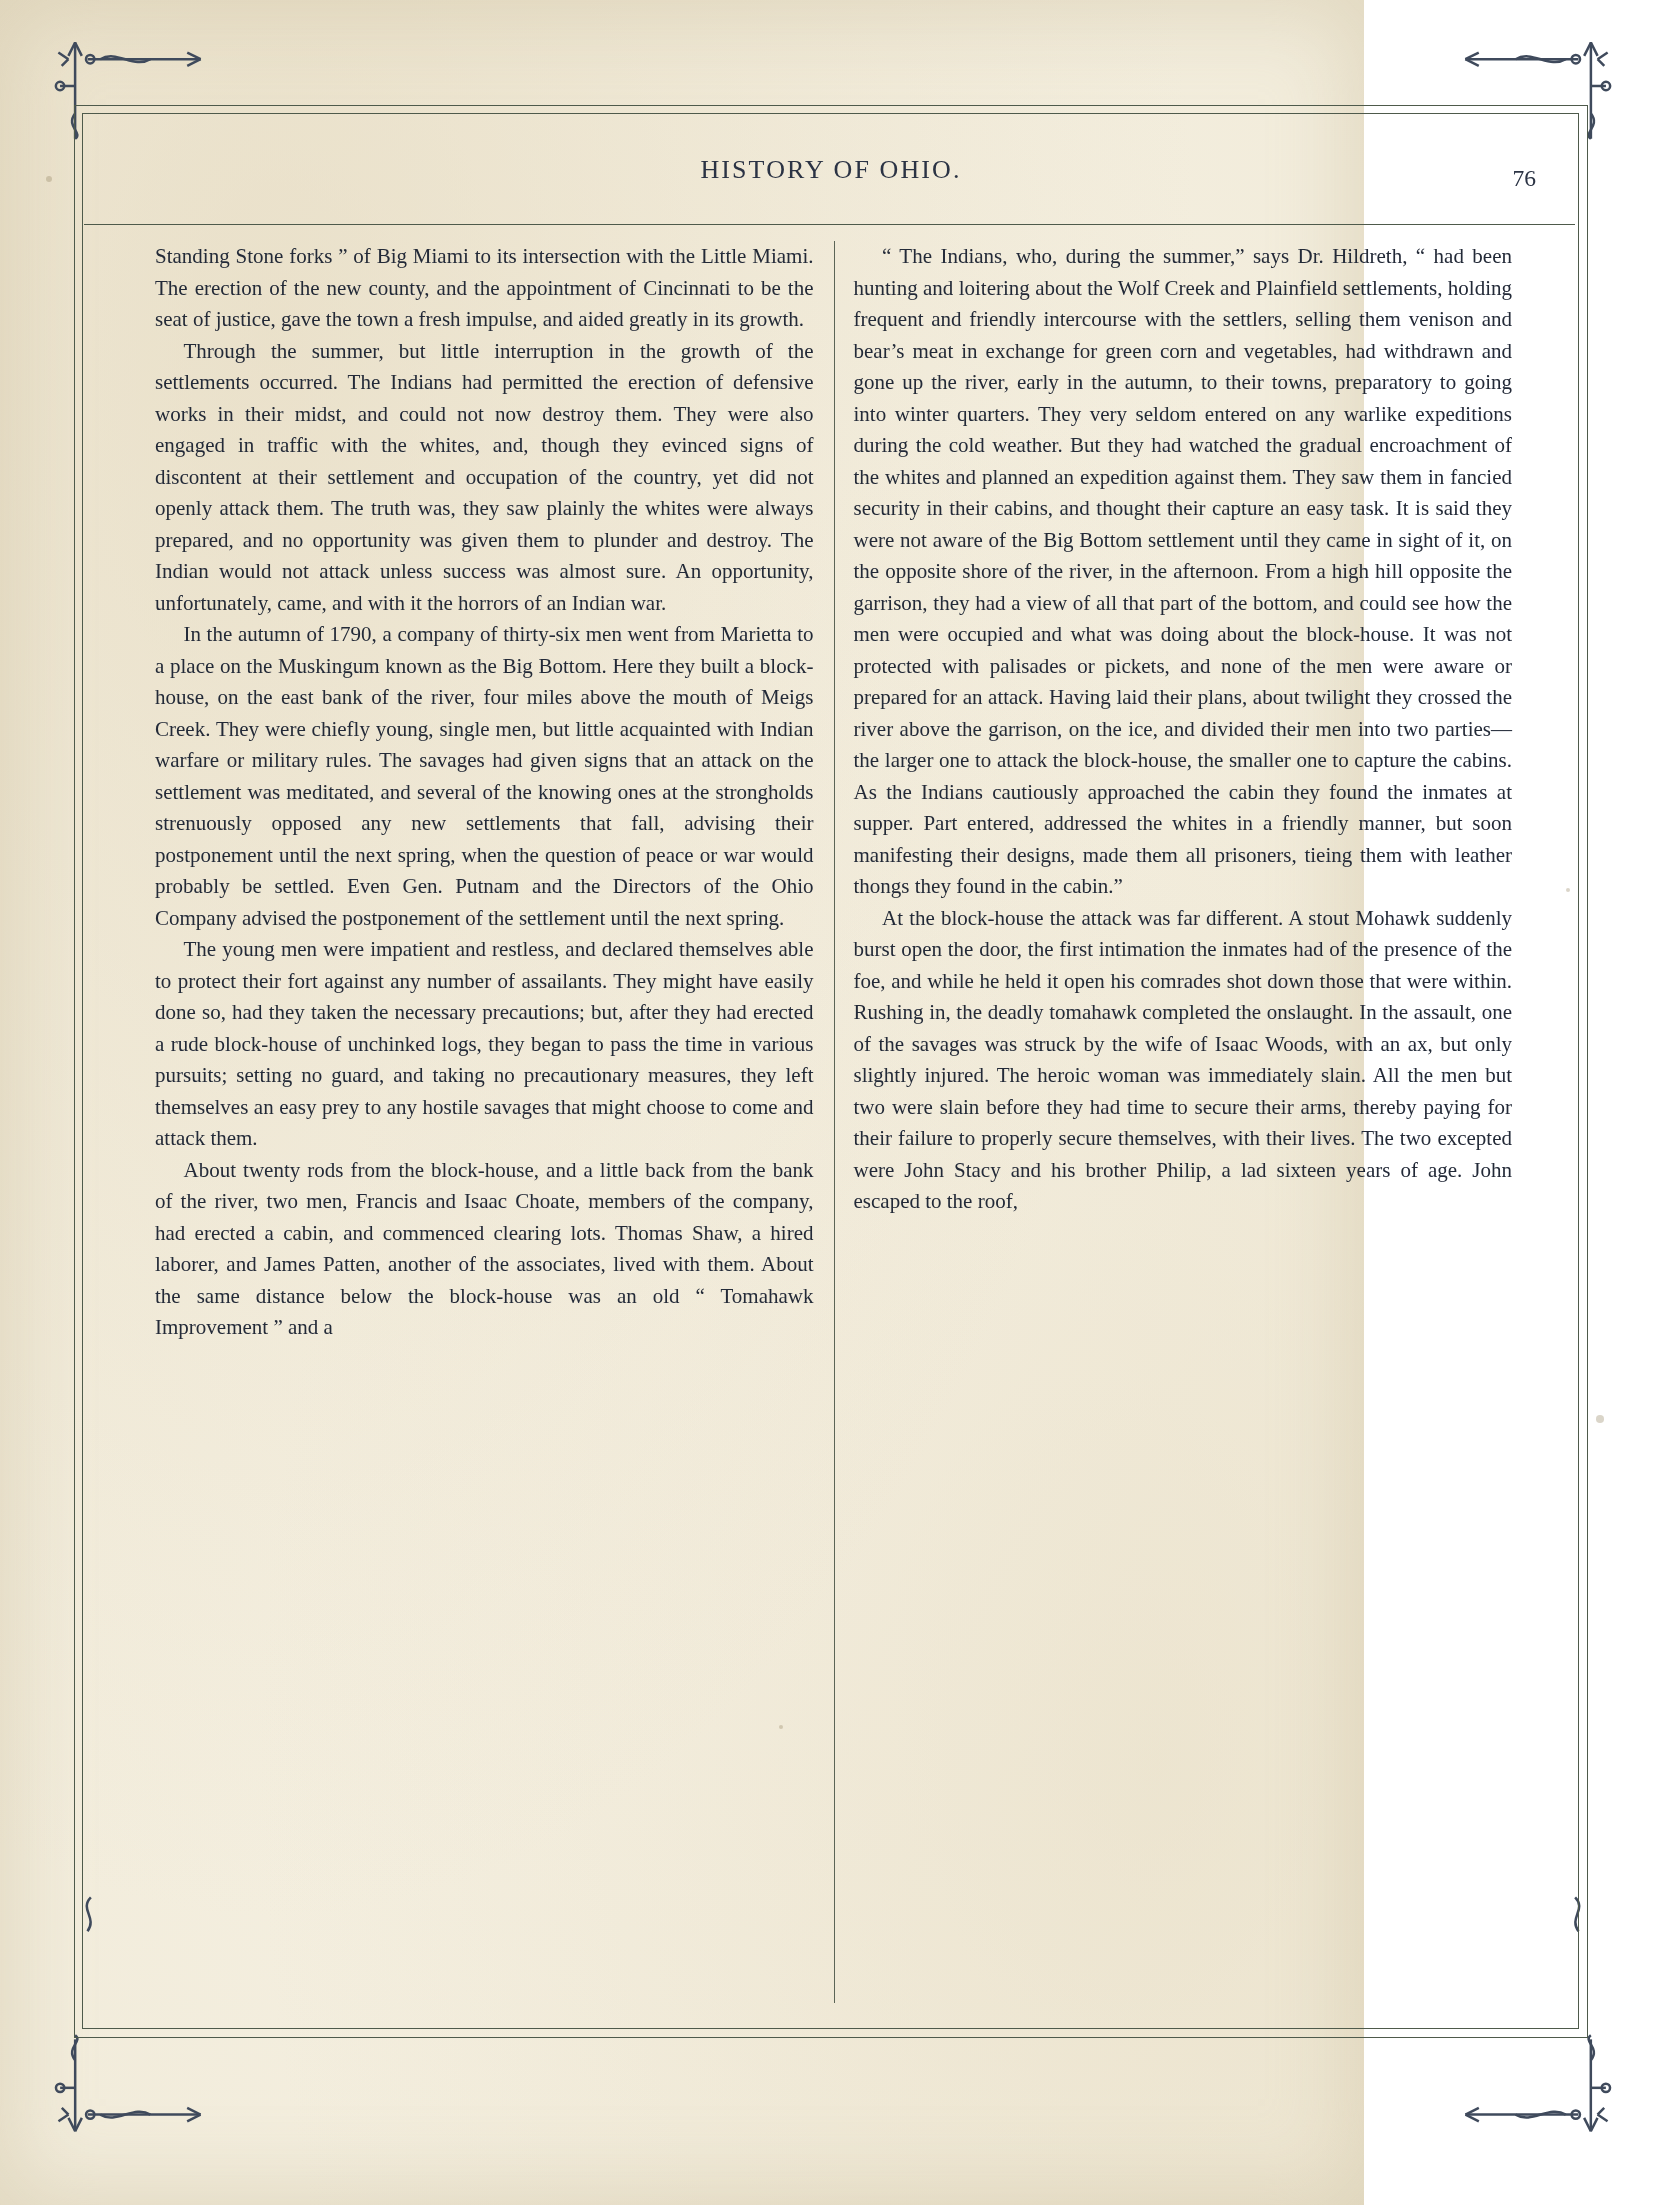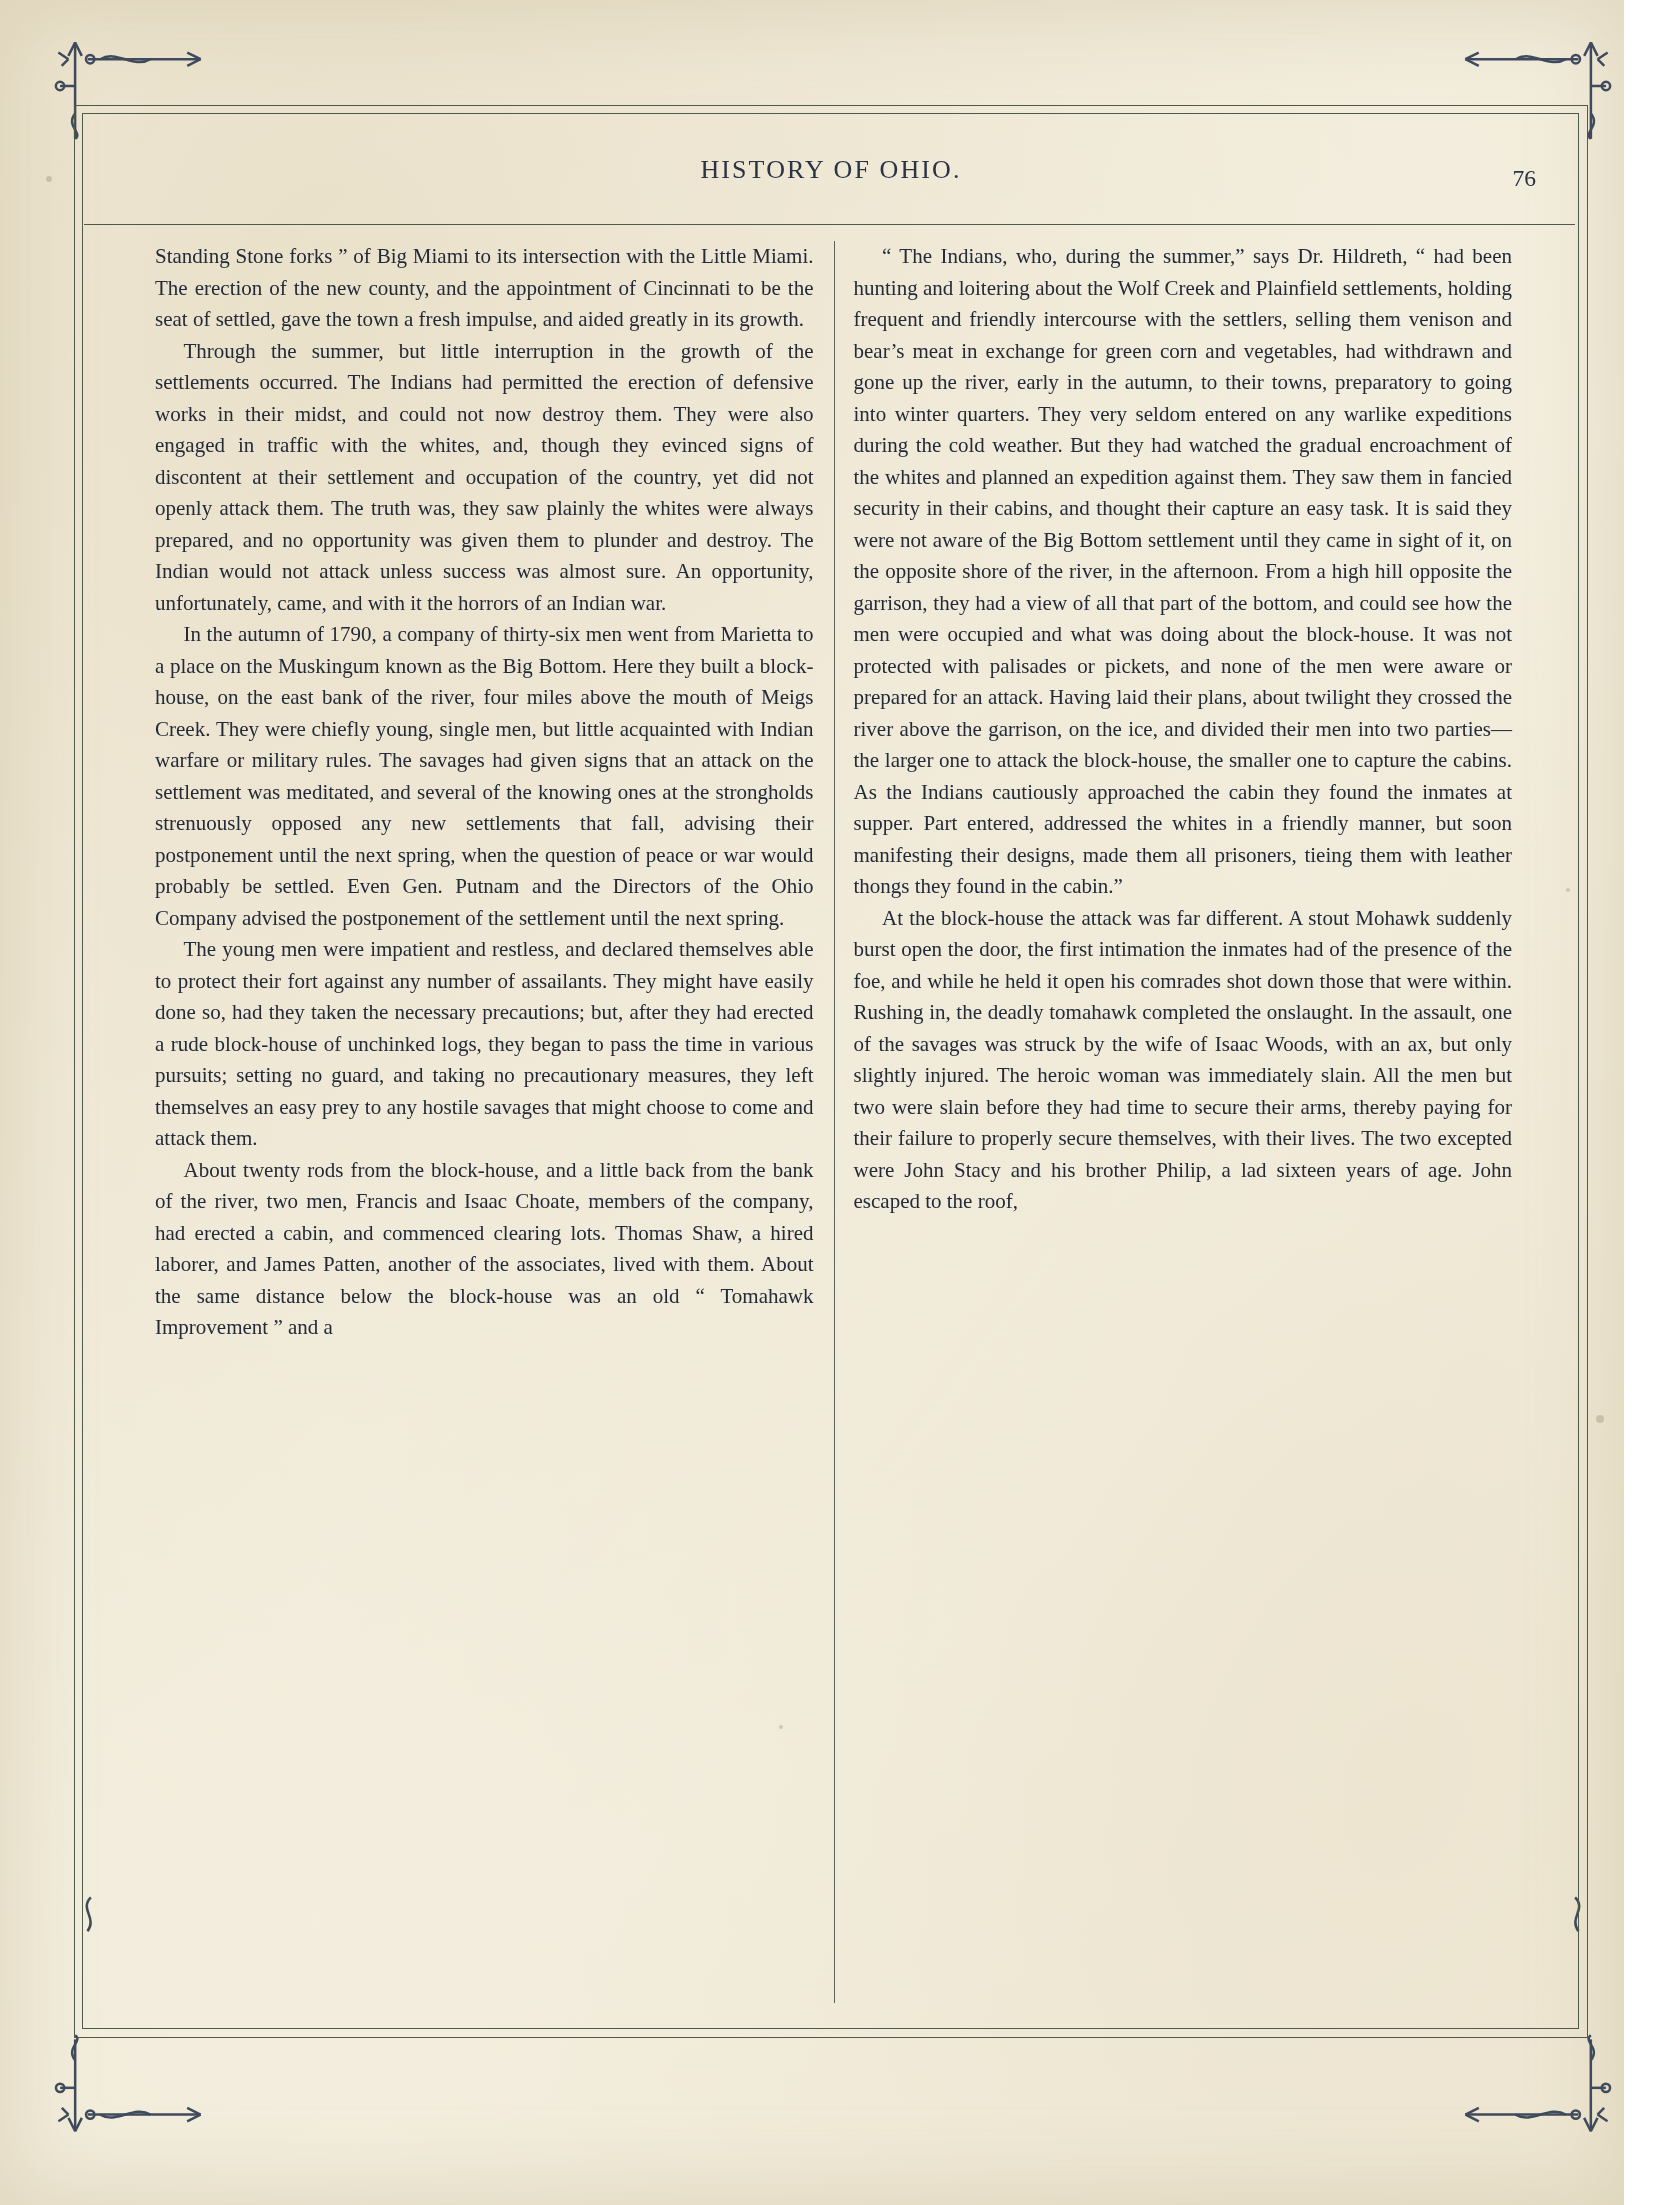--- a/index.html
+++ b/index.html
@@ -8,27 +8,28 @@
     background: #ffffff;
   }
   body {
     width: 1667px;
     height: 2205px;
     overflow: hidden;
     font-family: "Liberation Serif", serif;
   }
   .page {
     position: relative;
-    width: 1624px;
+    width: 1342px;
     height: 2205px;
     background: #f3eedf;
     background-image:
       radial-gradient(ellipse at 20% 15%, rgba(226,214,186,0.55) 0%, rgba(243,238,223,0) 60%),
       radial-gradient(ellipse at 85% 80%, rgba(228,217,190,0.45) 0%, rgba(243,238,223,0) 55%),
       radial-gradient(ellipse at 50% 50%, rgba(248,244,232,0.9) 0%, rgba(238,230,208,0.35) 100%);
+    padding-left: 22px;
   }
   
   .edge-shade {
     position: absolute;
     inset: 0;
     box-shadow: inset 0 0 75px 17px rgba(198,182,148,0.35);
     pointer-events: none;
   }
 
   
@@ -229,21 +230,21 @@
   <div class="header">
     <div class="running-title">HISTORY OF OHIO.</div>
     <div class="page-number">76</div>
   </div>
   <div class="header-rule"></div>
 
   <div class="col-divider"></div>
 
   <div class="columns">
     <div class="col left">
-      <p class="noindent">Standing Stone forks ” of Big Miami to its intersection with the Little Miami.  The erection of the new county, and the appointment of Cincinnati to be the seat of settled, gave the town a fresh impulse, and aided greatly in its growth.</p>
+      <p class="noindent">Standing Stone forks ” of Big Miami to its intersection with the Little Miami.  The erection of the new county, and the appointment of Cincinnati to be the seat of justice, gave the town a fresh impulse, and aided greatly in its growth.</p>
       <p>Through the summer, but little interruption in the growth of the settlements occurred.  The Indians had permitted the erection of defensive works in their midst, and could not now destroy them.  They were also engaged in traffic with the whites, and, though they evinced signs of discontent at their settlement and occupation of the country, yet did not openly attack them.  The truth was, they saw plainly the whites were always prepared, and no opportunity was given them to plunder and destroy.  The Indian would not attack unless success was almost sure.  An opportunity, unfortunately, came, and with it the horrors of an Indian war.</p>
       <p>In the autumn of 1790, a company of thirty-six men went from Marietta to a place on the Muskingum known as the Big Bottom.  Here they built a block-house, on the east bank of the river, four miles above the mouth of Meigs Creek.  They were chiefly young, single men, but little acquainted with Indian warfare or military rules.  The savages had given signs that an attack on the settlement was meditated, and several of the knowing ones at the strongholds strenuously opposed any new settlements that fall, advising their postponement until the next spring, when the question of peace or war would probably be settled.  Even Gen. Putnam and the Directors of the Ohio Company advised the postponement of the settlement until the next spring.</p>
       <p>The young men were impatient and restless, and declared themselves able to protect their fort against any number of assailants.  They might have easily done so, had they taken the necessary precautions; but, after they had erected a rude block-house of unchinked logs, they began to pass the time in various pursuits; setting no guard, and taking no precautionary measures, they left themselves an easy prey to any hostile savages that might choose to come and attack them.</p>
       <p>About twenty rods from the block-house, and a little back from the bank of the river, two men, Francis and Isaac Choate, members of the company, had erected a cabin, and commenced clearing lots.  Thomas Shaw, a hired laborer, and James Patten, another of the associates, lived with them.  About the same distance below the block-house was an old “ Tomahawk Improvement ” and a</p>
     </div>
     <div class="col right">
       <p>“ The Indians, who, during the summer,” says Dr. Hildreth, “ had been hunting and loitering about the Wolf Creek and Plainfield settlements, holding frequent and friendly intercourse with the settlers, selling them venison and bear’s meat in exchange for green corn and vegetables, had withdrawn and gone up the river, early in the autumn, to their towns, preparatory to going into winter quarters.  They very seldom entered on any warlike expeditions during the cold weather.  But they had watched the gradual encroachment of the whites and planned an expedition against them.  They saw them in fancied security in their cabins, and thought their capture an easy task.  It is said they were not aware of the Big Bottom settlement until they came in sight of it, on the opposite shore of the river, in the afternoon.  From a high hill opposite the garrison, they had a view of all that part of the bottom, and could see how the men were occupied and what was doing about the block-house.  It was not protected with palisades or pickets, and none of the men were aware or prepared for an attack.  Having laid their plans, about twilight they crossed the river above the garrison, on the ice, and divided their men into two parties—the larger one to attack the block-house, the smaller one to capture the cabins.  As the Indians cautiously approached the cabin they found the inmates at supper.  Part entered, addressed the whites in a friendly manner, but soon manifesting their designs, made them all prisoners, tieing them with leather thongs they found in the cabin.”</p>
       <p>At the block-house the attack was far different.  A stout Mohawk suddenly burst open the door, the first intimation the inmates had of the presence of the foe, and while he held it open his comrades shot down those that were within.  Rushing in, the deadly tomahawk completed the onslaught.  In the assault, one of the savages was struck by the wife of Isaac Woods, with an ax, but only slightly injured.  The heroic woman was immediately slain.  All the men but two were slain before they had time to secure their arms, thereby paying for their failure to properly secure themselves, with their lives.  The two excepted were John Stacy and his brother Philip, a lad sixteen years of age.  John escaped to the roof,</p>
     </div>
   </div>

